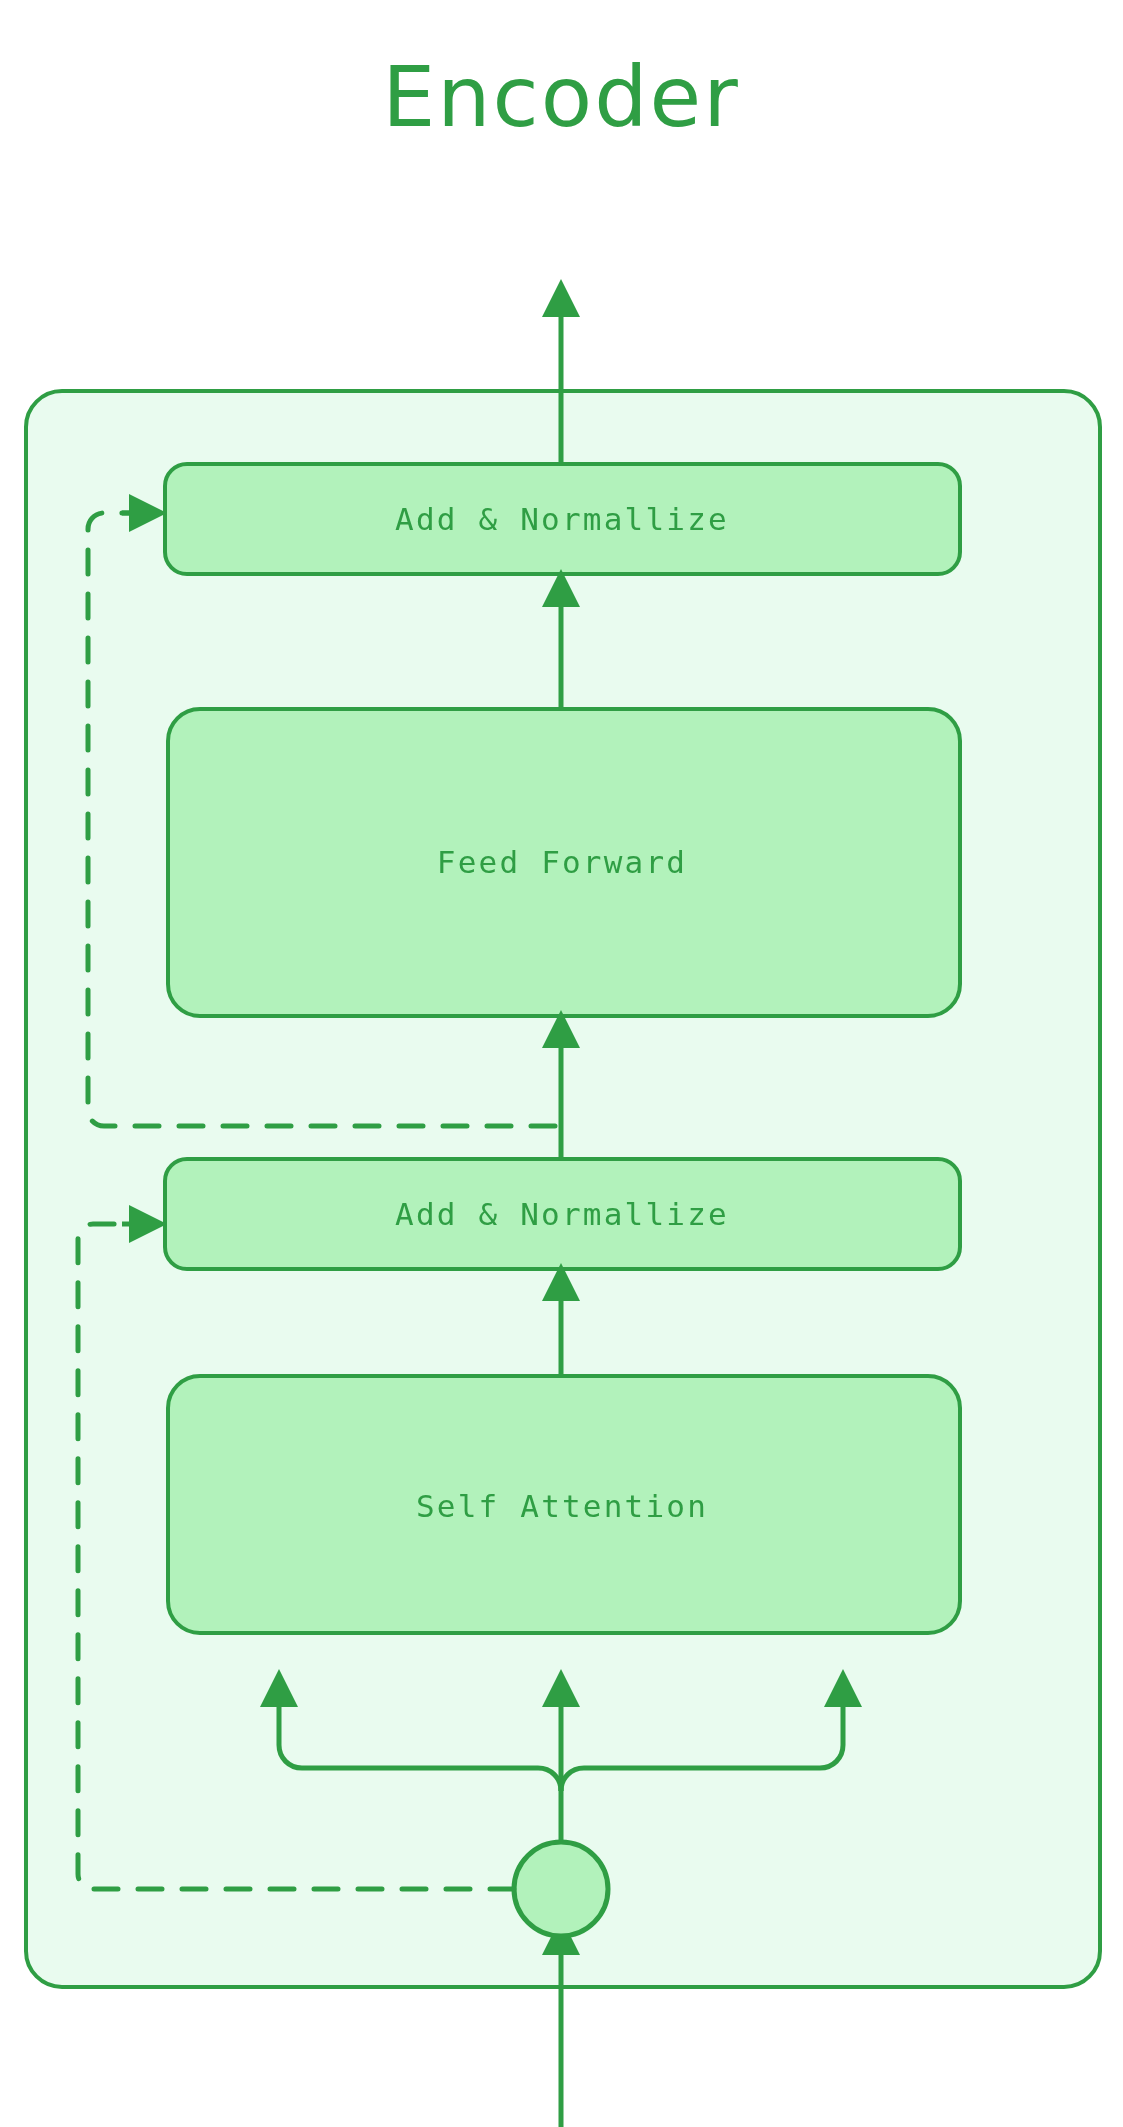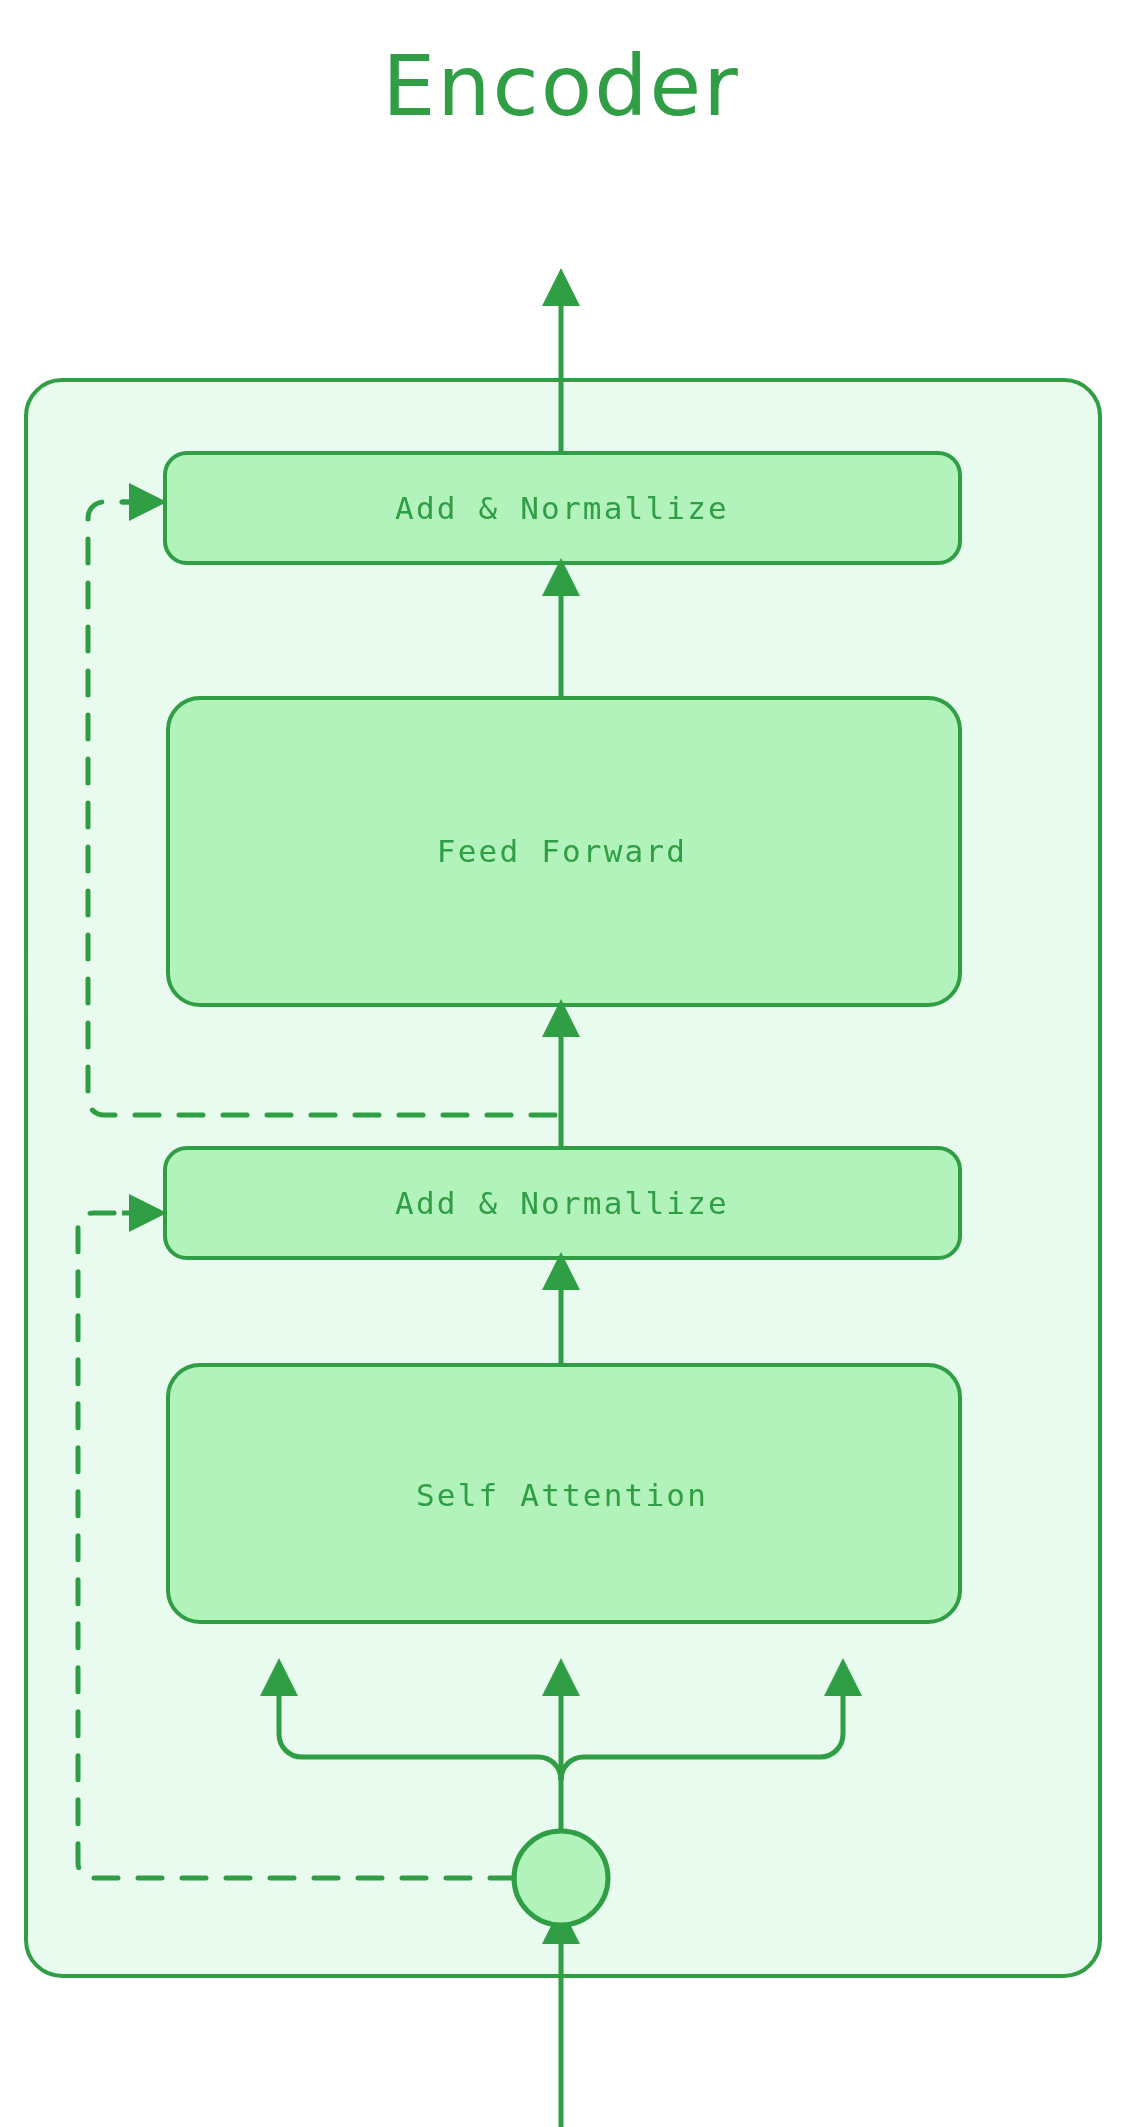--- a/index.html
+++ b/index.html
@@ -10,21 +10,21 @@
   body {
     width: 1123px;
     height: 2127px;
     font-family: "DejaVu Sans Mono", "Liberation Mono", monospace;
     overflow: hidden;
     position: relative;
   }
   #diagram-root {
     position: absolute;
     left: 0;
-    top: 5px;
+    top: 16px;
     width: 1123px;
     height: 1603px;
   }
   svg#encoder-svg {
     display: block;
     width: 1123px;
     height: 2127px;
   }
   .title-text {
     font-family: "DejaVu Sans", "Liberation Sans", sans-serif;

